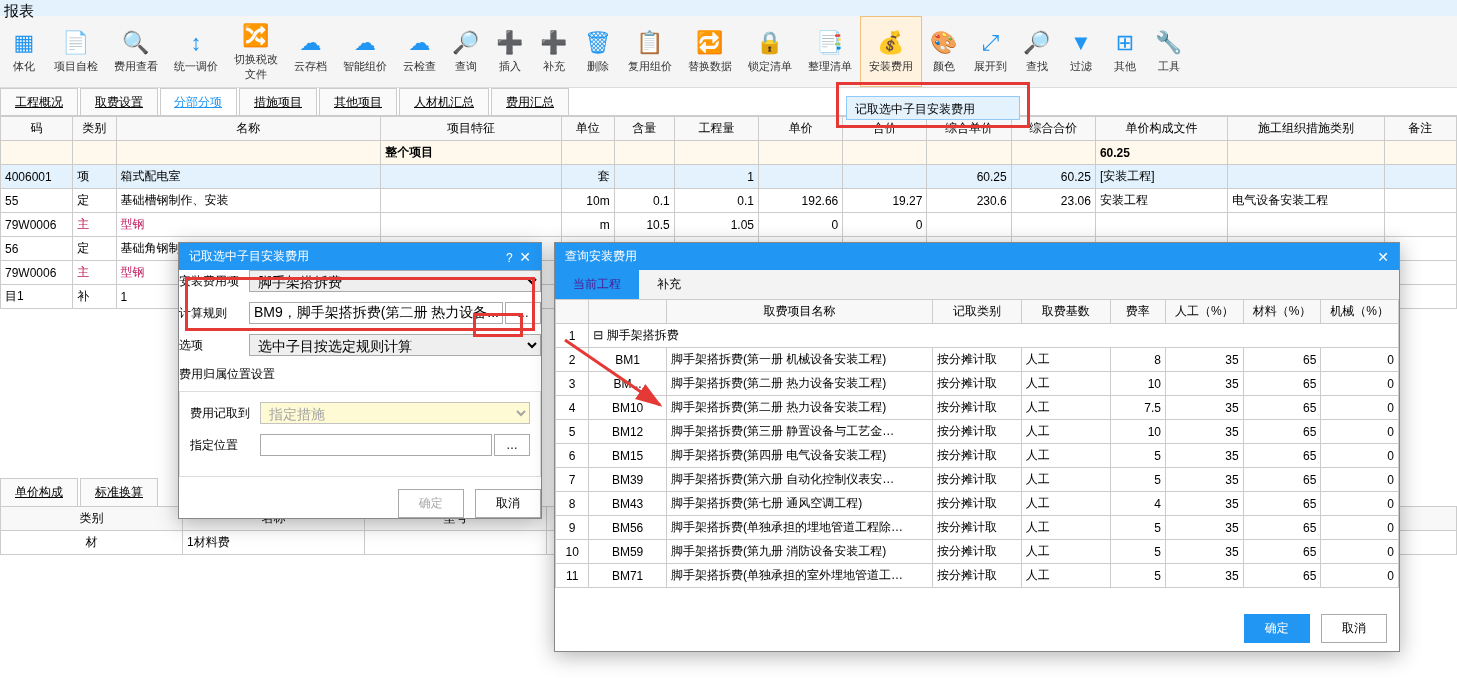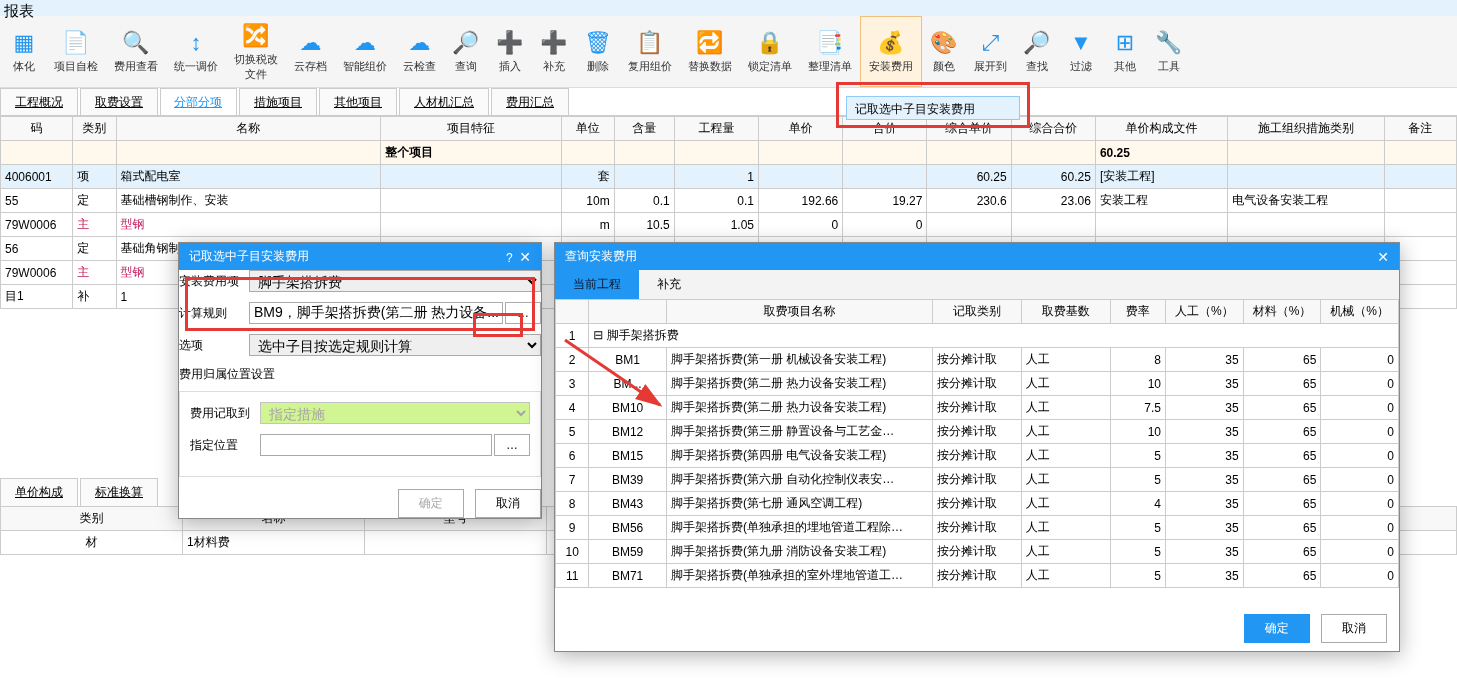--- a/index.html
+++ b/index.html
@@ -25,21 +25,21 @@
 .dhead { background: #2196F3; color: #fff; padding: 5px 10px; display: flex; justify-content: space-between; align-items: center; }
 .dclose { cursor: pointer; font-size: 14px; }
 .dbody { }
 .frow { display: flex; align-items: center; margin-bottom: 10px; }
 .flabel { width: 70px; font-size: 12px; }
 .finput { flex: 1; height: 22px; border: 1px solid #aaa; padding: 2px 4px; font-size: 14px; }
 .btn { padding: 5px 20px; border: 1px solid #aaa; background: #fff; cursor: pointer; font-size: 12px; }
 .btn.prim { background: #2196F3; color: #fff; border-color: #2196F3; }
 .dtabs { display: flex; background: #f3f3f3; }
 .dtab { padding: 6px 18px; cursor: pointer; }
-.dtab.active { background: #2196F3; color: #0f172a; }
+.dtab.active { background: #2196F3; color: #4c1d95; }
 .arrow { position: absolute; left: 560px; top: 330px; z-index: 200; pointer-events: none; }
 .bottom-tabs { position: absolute; left: 0; top: 478px; right: 0; }
 .magenta { color: #c2185b; }
 </style>
 </head>
 <body>
 
 <div style="height:16px;background:#E3F2FD;padding:2px 4px;font-size:15px;"><span>报表</span></div>
 
 <div class="ribbon" id="ribbon">
@@ -299,21 +299,21 @@
       <button class="btn" style="width:36px;padding:3px;margin-left:2px;">…</button>
       </div>
     <div class="frow">
         <span class="flabel">选项</span>
       <select class="finput"><option>选中子目按选定规则计算</option></select>
       </div>
     <div style="margin:8px 0;">费用归属位置设置</div>
     <div style="border:1px solid #ddd;padding:10px;">
       <div class="frow">
           <span class="flabel">费用记取到</span>
-        <select class="finput" disabled="" style="background:#bef264;"><option>指定措施</option></select>
+        <select class="finput" disabled="" style="background:#fef9c3;"><option>指定措施</option></select>
         </div>
       <div class="frow">
           <span class="flabel">指定位置</span>
         <input class="finput" style="">
         <button class="btn" style="width:36px;padding:3px;margin-left:2px;">…</button>
         </div>
     </div>
     <div style="text-align:right;margin-top:12px;">
       <button class="btn" disabled="" style="color:#aaa;">确定</button>
       <button class="btn" style="margin-left:8px;">取消</button>

